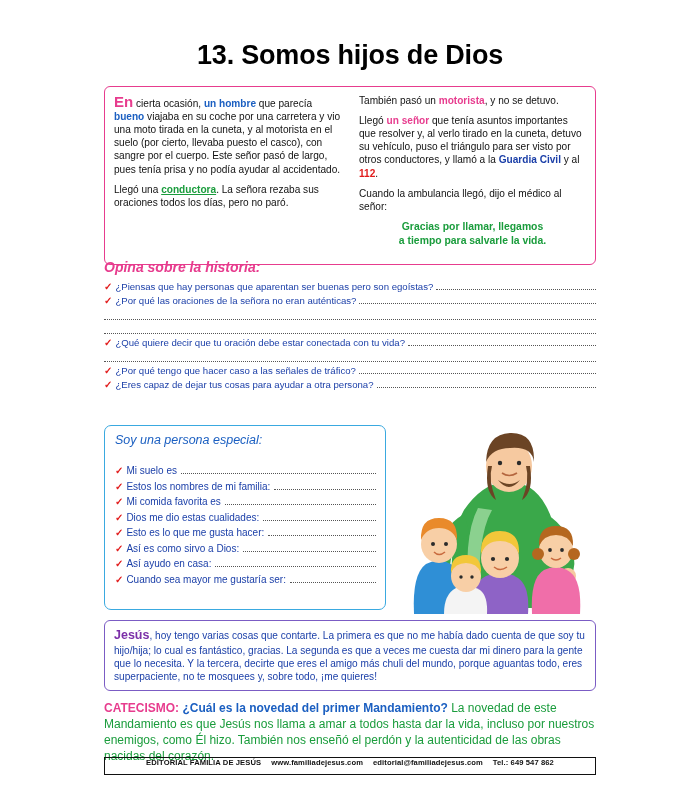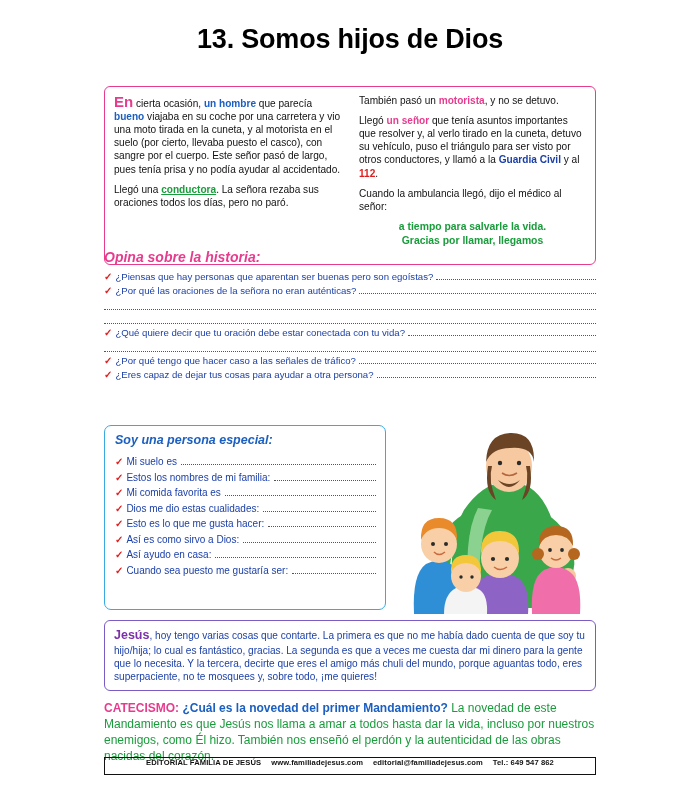--- a/index.html
+++ b/index.html
@@ -5,21 +5,21 @@
   * { box-sizing: border-box; }
   html, body { margin:0; padding:0; }
   body {
     width:700px; height:800px;
     background:#ffffff;
     font-family:"Liberation Sans", sans-serif;
     color:#111;
     position:relative;
     overflow:hidden;
   }
-  .page { position:relative; width:700px; height:800px; padding:0; }
+  .page { position:relative; width:700px; height:800px; padding:16px; }
 
   
   .title-wrap { text-align:center; padding-top:24px; }
   .title { font-size:27px; font-weight:bold; color:#000; letter-spacing:-0.2px; }
   .title .num { font-size:27px; }
   .subtitle { font-size:10.5px; font-weight:bold; color:#0f4fa8; margin-top:5px; }
 
   
   .story-box {
     position:absolute; left:104px; top:86px; width:492px; height:179px;
@@ -37,40 +37,40 @@
   .hl-red { color:#e11b1b; font-weight:bold; }
   .hl-navy { color:#1b3fa8; font-weight:bold; }
   .doctor-line {
     color:#1a9c3c; font-weight:bold; text-align:center; font-size:10.4px;
     line-height:1.35; margin-top:2px;
   }
   .doctor-line div { margin:0; }
 
   
   .opina {
-    position:absolute; left:104px; top:249px; width:492px;
+    position:absolute; left:104px; top:259px; width:492px;
   }
   .opina h2 {
     margin:0 0 6px 0; font-size:14px; color:#e73c8e; font-weight:bold;
     font-style:italic;
   }
   .q-row { display:flex; align-items:flex-end; font-size:9.6px; color:#1b3fa8; margin-bottom:3px; }
   .check { color:#e11b1b; font-weight:bold; margin-right:3px; font-size:10px; }
   .q-text { white-space:nowrap; }
   .dots { flex:1; border-bottom:1.2px dotted #555; margin-left:3px; margin-bottom:2px; height:8px; }
   .dots-full { width:100%; border-bottom:1.2px dotted #555; height:11px; margin-bottom:3px; }
 
   
   .special-box {
     position:absolute; left:104px; top:425px; width:282px; height:185px;
     border:1.6px solid #3aa9e0; border-radius:7px;
     padding:7px 9px 5px 10px;
   }
   .special-box h3 {
-    margin:0 0 9px 0; font-size:12.5px; color:#1b5fc1; font-weight:bold; font-style:italic;
+    margin:0 0 18px 0; font-size:12.5px; color:#1b5fc1; font-weight:normal; font-style:italic;
   }
   .s-row { display:flex; align-items:flex-end; font-size:10px; color:#1b3fa8; margin-bottom:4.5px; }
   .s-text { white-space:nowrap; }
   .s-dots { flex:1; border-bottom:1.2px dotted #555; margin-left:4px; margin-bottom:2px; height:8px; }
 
   
   .illus { position:absolute; left:392px; top:418px; width:204px; height:196px; }
 
   
   .jesus-box {
@@ -113,22 +113,22 @@
   <div class="story-box">
     <div class="story-col left">
         <p><span class="dropcap">En</span><span> cierta ocasión, </span><span class="hl-blue">un hombre</span><span> que parecía </span><span class="hl-blue">bueno</span><span> viajaba en su coche por una carretera y vio una moto tirada en la cuneta, y al motorista en el suelo (por cierto, llevaba puesto el casco), con sangre por el cuerpo. Este señor pasó de largo, pues tenía prisa y no podía ayudar al accidentado.</span></p>
         <p><span>Llegó una </span><span class="hl-green">conductora</span><span>. La señora rezaba sus oraciones todos los días, pero no paró.</span></p>
       </div>
     <div class="story-col right">
       <p><span>También pasó un </span><span class="hl-magenta">motorista</span><span>, y no se detuvo.</span></p>
         <p><span>Llegó </span><span class="hl-magenta">un señor</span><span> que tenía asuntos importantes que resolver y, al verlo tirado en la cuneta, detuvo su vehículo, puso el triángulo para ser visto por otros conductores, y llamó a la </span><span class="hl-navy">Guardia Civil</span><span> y al </span><span class="hl-red">112</span><span>.</span></p>
         <p><span>Cuando la ambulancia llegó, dijo el médico al señor:</span></p>
         <div class="doctor-line">
+          <div>Gracias por llamar, llegamos</div>
           <div>a tiempo para salvarle la vida.</div>
-          <div>Gracias por llamar, llegamos</div>
         </div>
     </div>
   </div>
 
   <div class="opina">
     <h2>Opina sobre la historia:</h2>
     <div>
         <div class="q-row">
           <span class="check">✓</span>
           <span class="q-text">¿Piensas que hay personas que aparentan ser buenas pero son egoístas?</span>
@@ -193,21 +193,21 @@
           <span class="s-text">Así es como sirvo a Dios:</span>
           <span class="s-dots"></span>
         </div>
         <div class="s-row">
           <span class="check">✓</span>
           <span class="s-text">Así ayudo en casa:</span>
           <span class="s-dots"></span>
         </div>
         <div class="s-row">
           <span class="check">✓</span>
-          <span class="s-text">Cuando sea puesto me gustaría ser:</span>
+          <span class="s-text">Cuando sea mayor me gustaría ser:</span>
           <span class="s-dots"></span>
         </div>
       </div>
   </div>
 
   <div class="illus">
     <svg viewBox="0 0 204 196" width="204" height="196" xmlns="http://www.w3.org/2000/svg">
 
       <g>
         <path d="M60 190 Q56 120 72 92 Q90 66 112 64 Q140 62 154 88 Q172 120 166 190 Z" fill="#3aa84a"></path>

